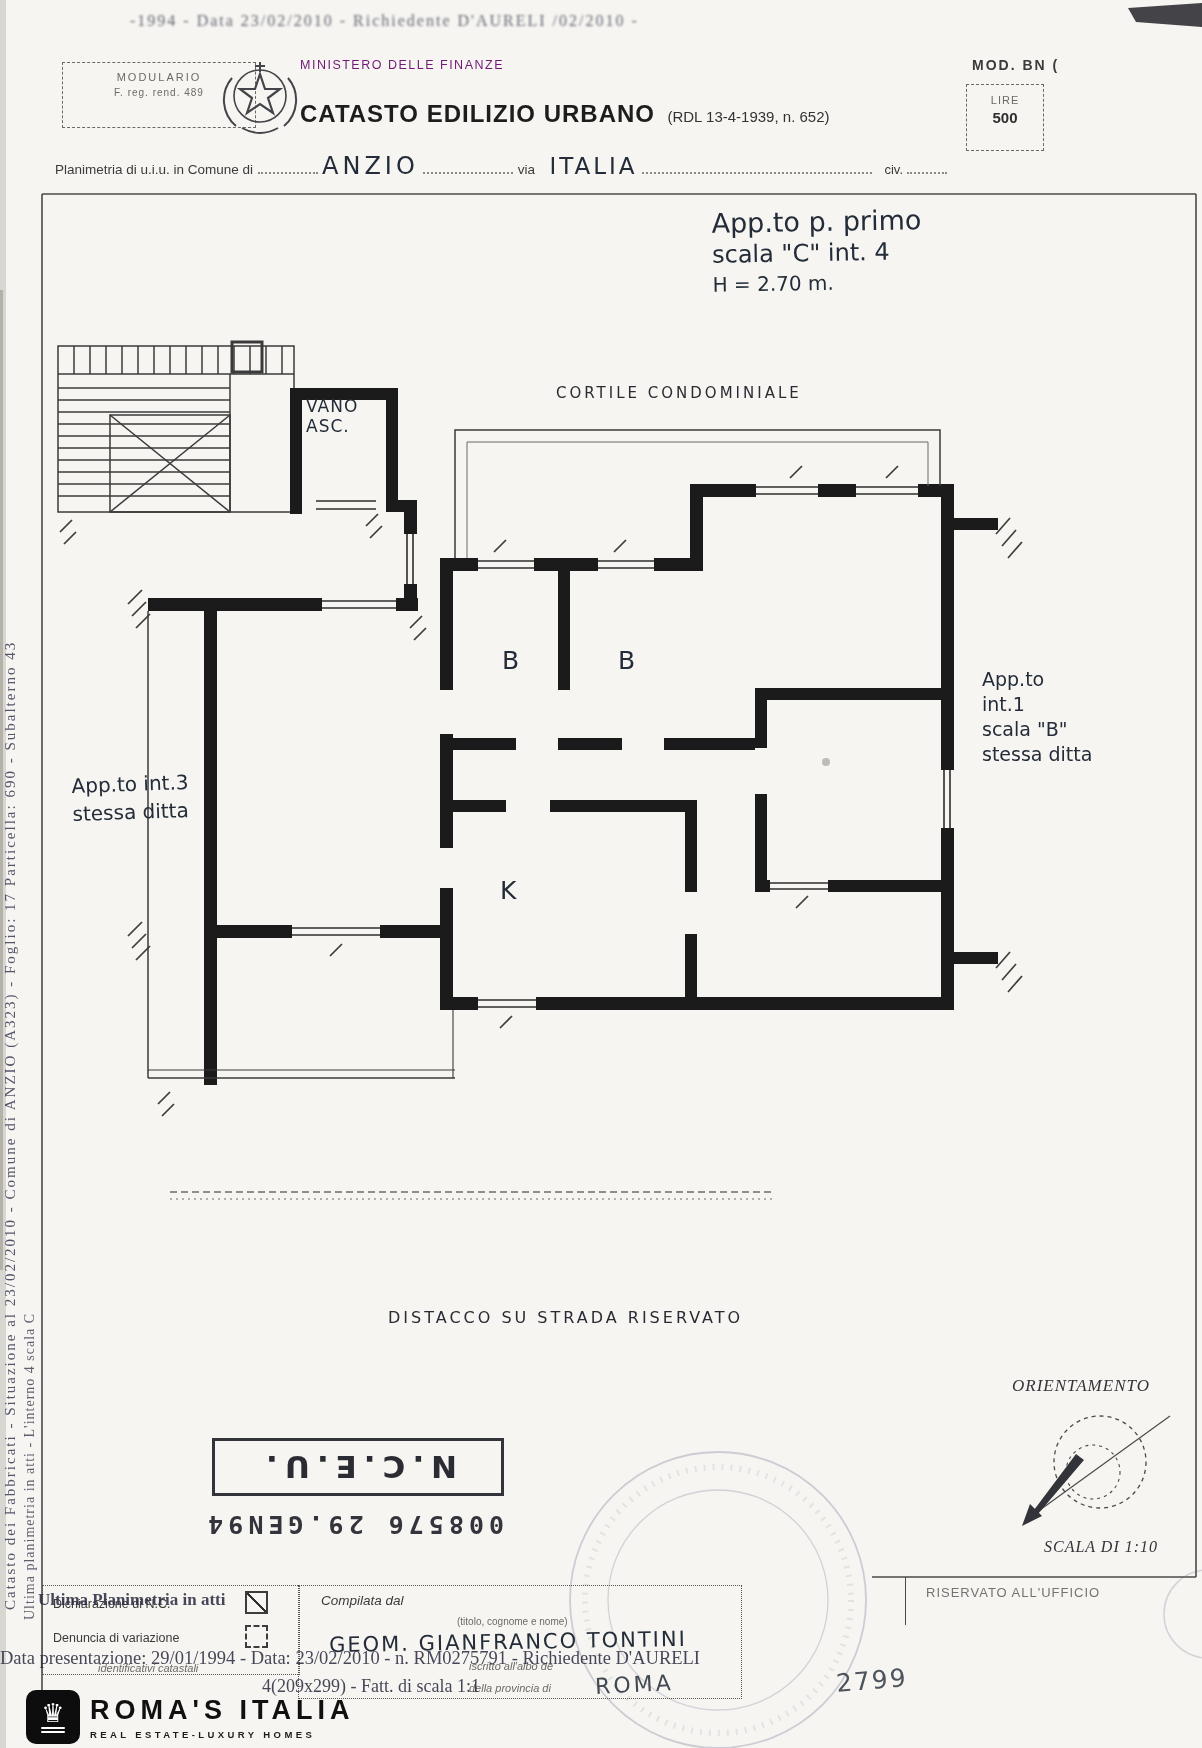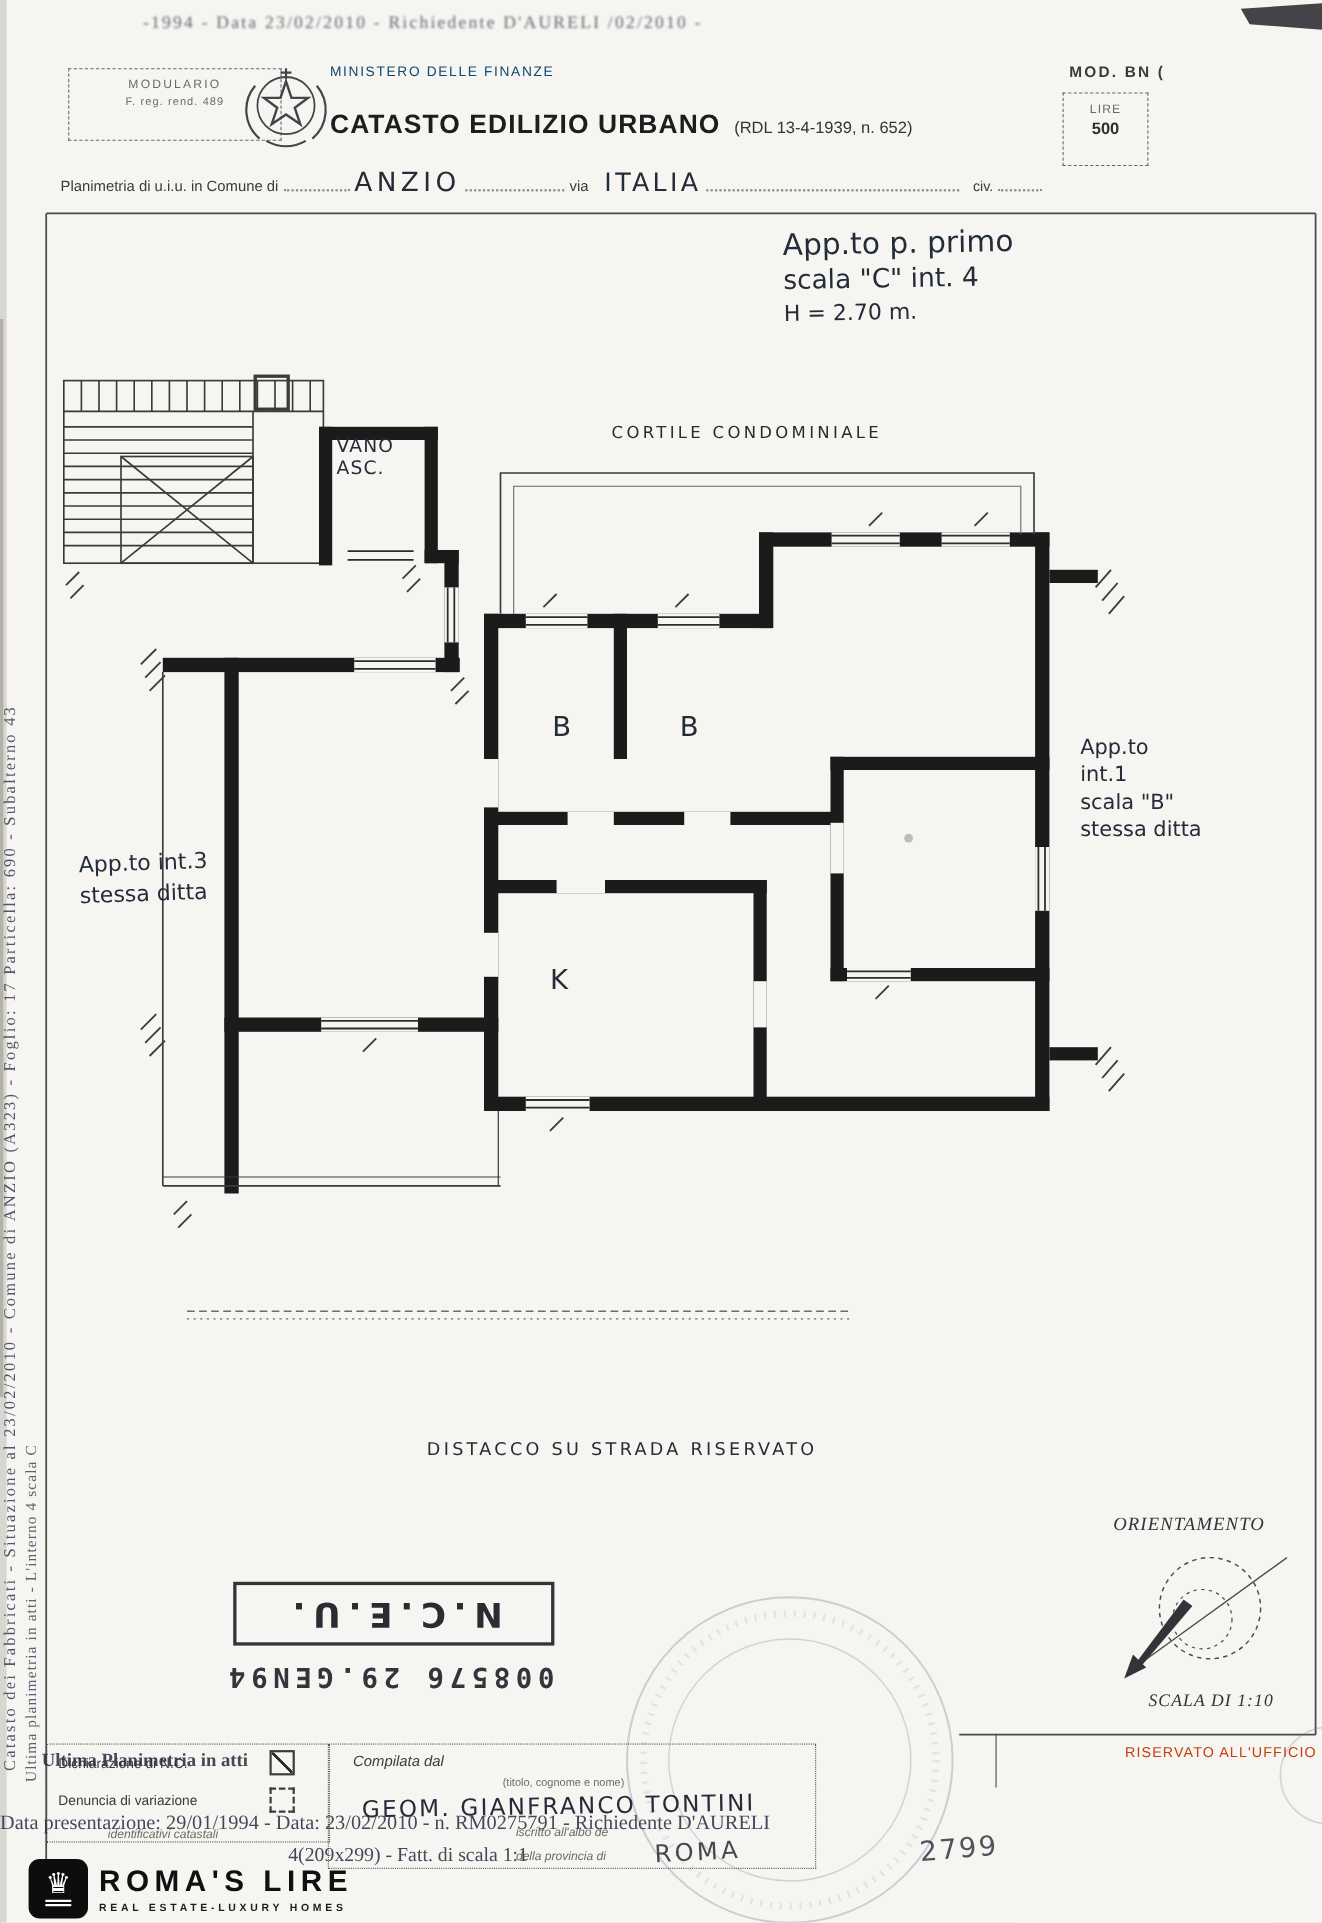--- a/index.html
+++ b/index.html
@@ -236,21 +236,21 @@
       <path d="M14 74 A34 34 0 0 1 10 26"></path>
       <path d="M62 74 A34 34 0 0 0 66 26"></path>
       <circle cx="38" cy="44" r="26" stroke-width="1.6"></circle>
       <path d="M38 22 L43 37 L58 37 L46 46 L51 61 L38 52 L25 61 L30 46 L18 37 L33 37 Z" stroke-width="2.2"></path>
       <line x1="38" y1="10" x2="38" y2="20"></line>
         <line x1="33" y1="14" x2="43" y2="14"></line>
       <path d="M20 76 Q38 86 56 76" stroke-width="1.8"></path>
     </g>
   </svg>
 
-  <div class="abs print" style="left:300px;top:58px;font-size:12.5px;letter-spacing:1.5px;color:#0c4a6e;">MINISTERO DELLE FINANZE</div>
+  <div class="abs print" style="left:300px;top:58px;font-size:12.5px;letter-spacing:1.5px;color:#701a75;">MINISTERO DELLE FINANZE</div>
   <div class="abs nowrap" style="left:300px;top:100px;">
     <span class="print" style="font-size:24px;font-weight:bold;letter-spacing:1px;color:#1d1d1d;">CATASTO EDILIZIO URBANO</span>
     <span class="print" style="font-size:15px;color:#333;margin-left:8px;">(RDL 13-4-1939, n. 652)</span>
   </div>
 
   <div class="abs print" style="left:972px;top:57px;font-size:14px;font-weight:bold;letter-spacing:2px;color:#3a3a3a;">MOD. BN (</div>
   <div class="abs dashedbox" style="left:966px;top:84px;width:76px;height:56px;text-align:center;padding-top:9px;">
     <div class="print faint" style="font-size:11px;letter-spacing:1px;">LIRE</div>
     <div class="print" style="font-size:15px;font-weight:bold;margin-top:3px;">500</div>
   </div>
@@ -299,21 +299,21 @@
   <div class="abs nowrap" style="left:1044px;top:1538px;font-family:'Liberation Serif',serif;font-style:italic;font-size:16px;letter-spacing:1px;color:#33333a;">SCALA DI 1:10</div>
 
   <div class="abs nceu-wrap" style="left:212px;top:1438px;width:292px;">
     <div class="nceu-num nowrap">008576      29.GEN94</div>
     <div class="nceu-box">
       <span class="nceu-title">N.C.E.U.</span>
     </div>
   </div>
 
   <div class="abs" style="left:905px;top:1577px;width:291px;height:48px;border-left:1.5px solid #4a4a46;">
-    <div class="print" style="font-size:13px;color:#c2410c;letter-spacing:1px;margin:8px 0 0 20px;text-align:right;">RISERVATO ALL'UFFICIO</div>
+    <div class="print" style="font-size:13px;color:#737373;letter-spacing:1px;margin:8px 0 0 20px;">RISERVATO ALL'UFFICIO</div>
   </div>
 
   <div class="abs dottedbox" style="left:42px;top:1585px;width:256px;height:88px;">
     <div style="position:absolute;left:10px;top:8px;" class="print nowrap">
       <span style="font-size:12.5px;color:#3a3a3a;">Dichiarazione di N.C.</span>
       <span class="chk checked" style="position:absolute;left:192px;top:-3px;"></span>
     </div>
     <div style="position:absolute;left:10px;top:42px;" class="print nowrap">
       <span style="font-size:12.5px;color:#3a3a3a;">Denuncia di variazione</span>
       <span class="chk" style="position:absolute;left:192px;top:-3px;border-style:dashed;"></span>
@@ -338,18 +338,18 @@
   <div class="abs vtext nowrap" style="left:2px;top:310px;height:1300px;font-size:15px;letter-spacing:2px;opacity:.85;">Catasto dei Fabbricati - Situazione al 23/02/2010 - Comune di ANZIO (A323) - Foglio: 17 Particella: 690 - Subalterno 43</div>
   <div class="abs vtext nowrap" style="left:22px;top:1140px;height:480px;font-size:14px;letter-spacing:1px;opacity:.8;">Ultima planimetria in atti - L'interno 4 scala C</div>
 
   <div class="abs" style="left:26px;top:1690px;display:flex;align-items:center;gap:10px;">
     <div class="logo-icon">
       <span class="crown">♛</span>
         <i></i>
         <i></i>
     </div>
     <div>
-      <div class="logo-name nowrap">ROMA'S LIRE</div>
+      <div class="logo-name nowrap">ROMA'S ITALIA</div>
       <div class="logo-tag nowrap">REAL ESTATE-LUXURY HOMES</div>
     </div>
   </div>
 
 </div>
 
 </body></html>

